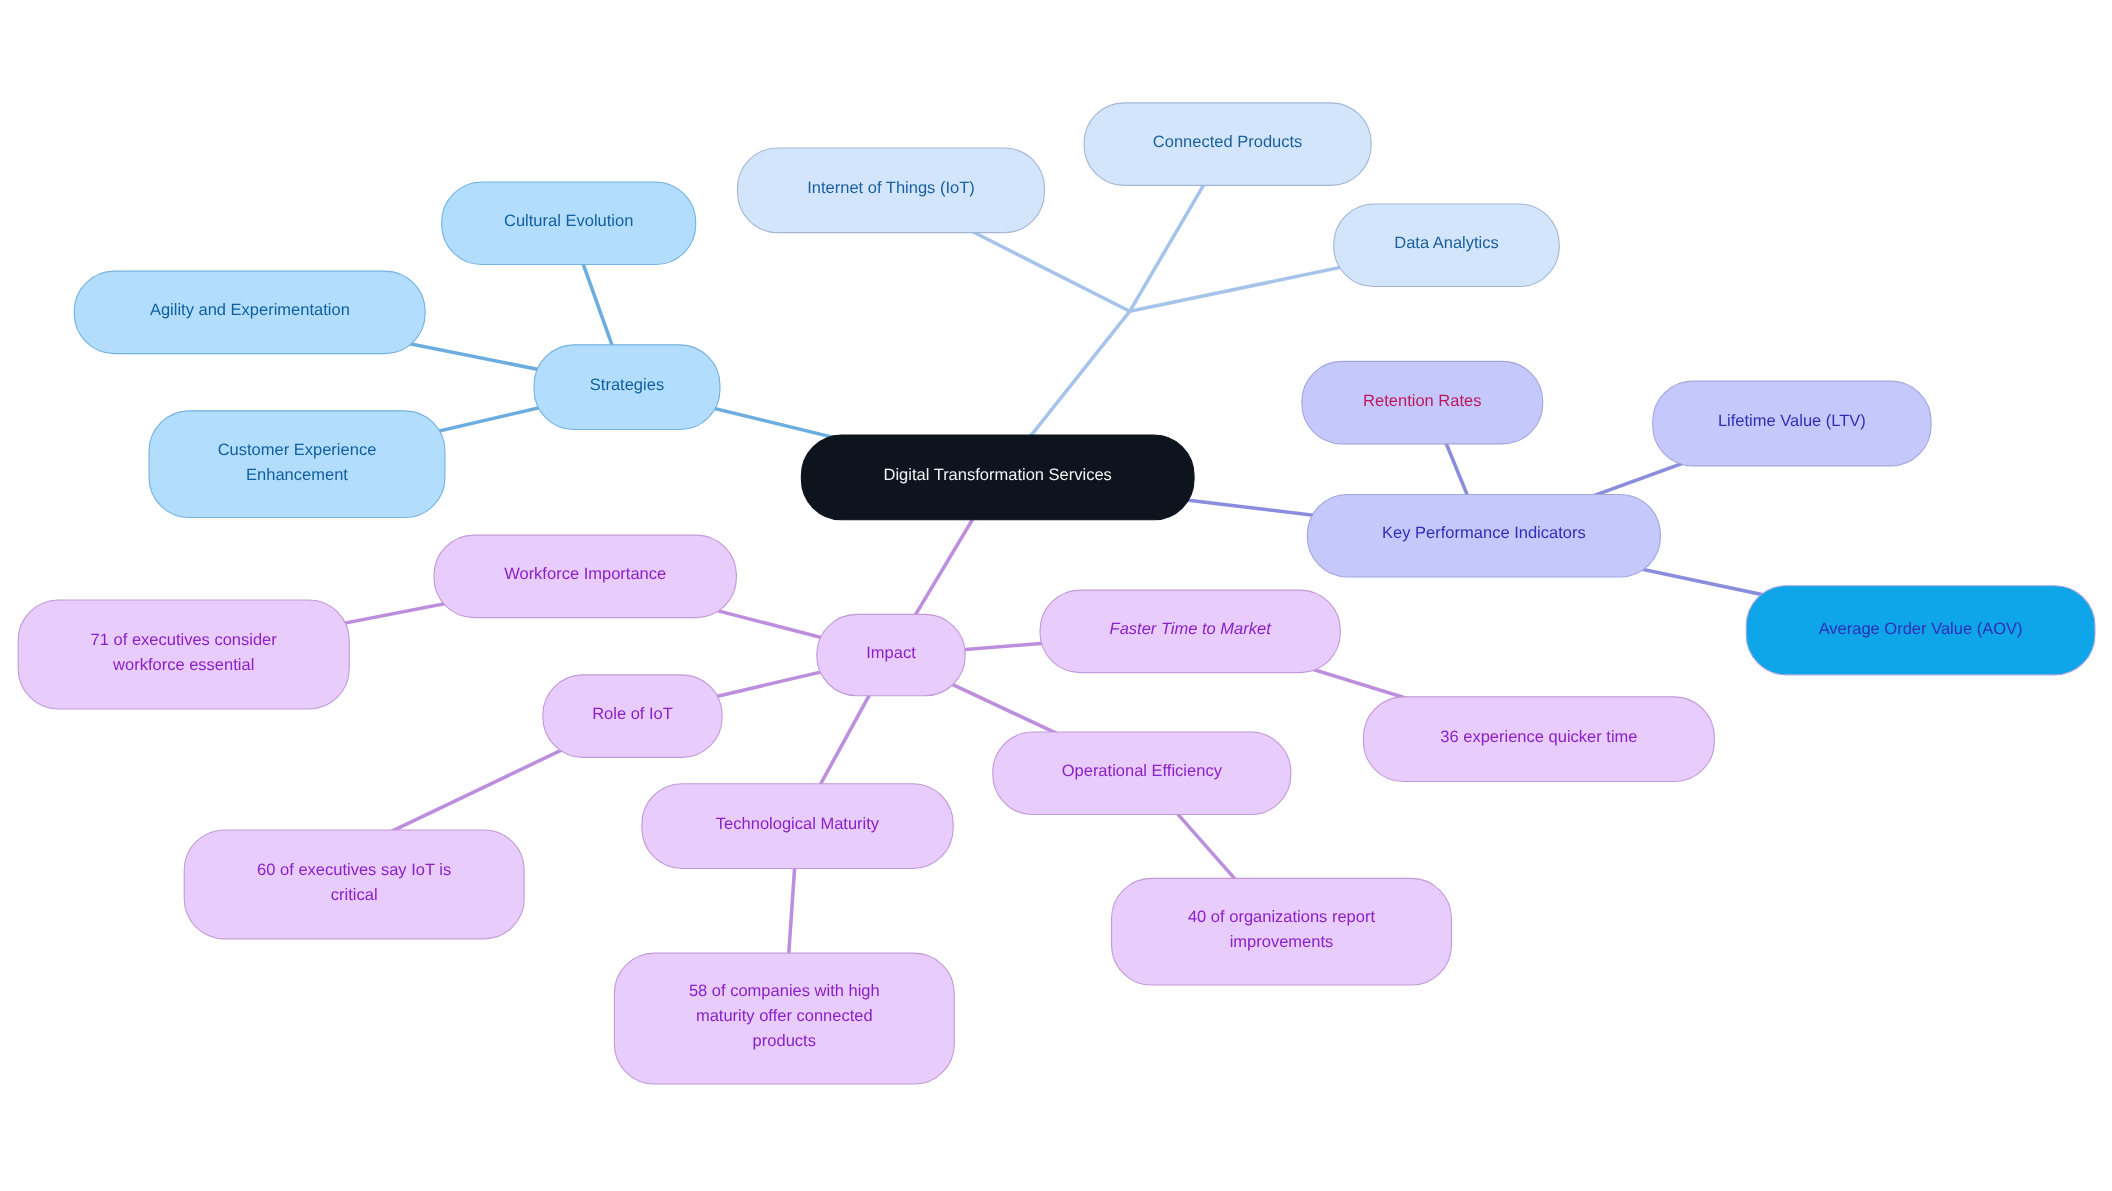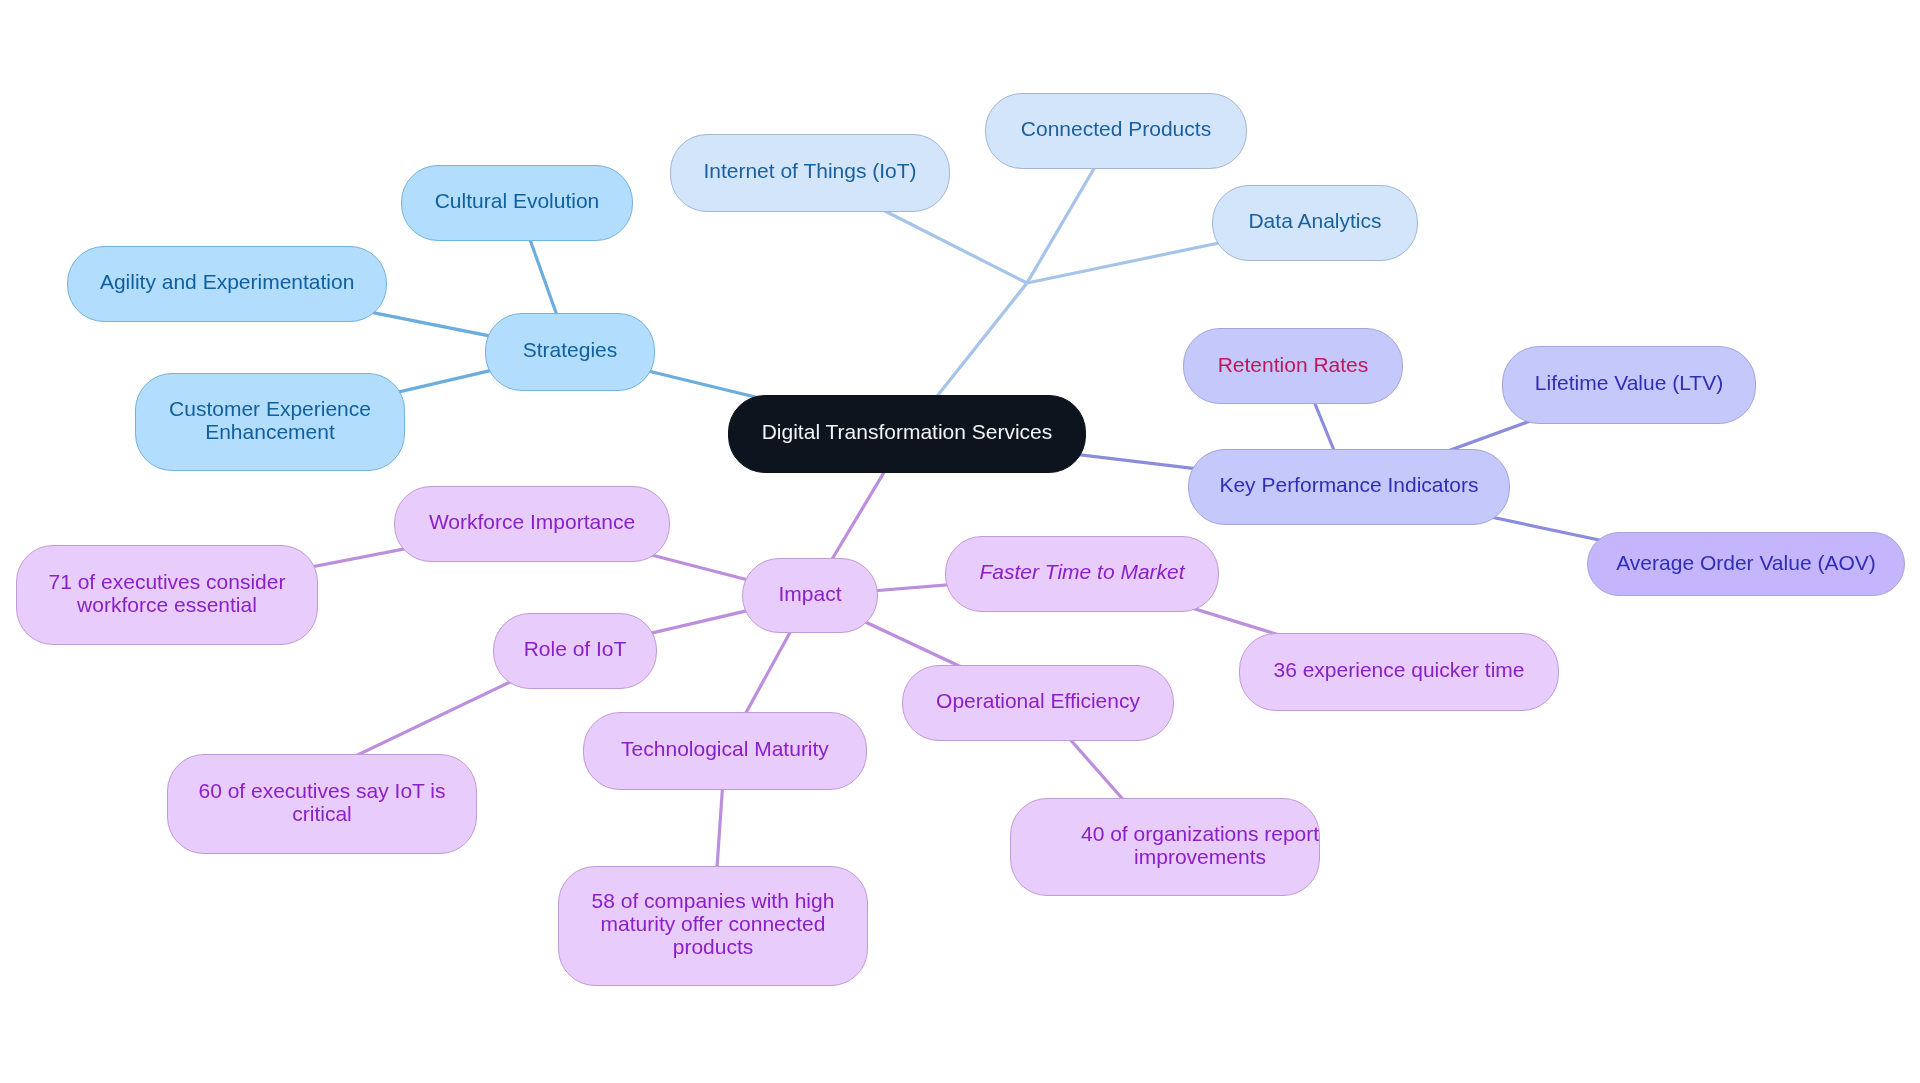--- a/index.html
+++ b/index.html
@@ -16,21 +16,21 @@
   #node-layer { position:absolute; left:0; top:0; width:1920px; height:1083px; }
   .node {
     position:absolute;
     box-sizing:border-box;
     display:flex;
     align-items:center;
     justify-content:center;
     text-align:center;
     border-radius:37px;
     border:1.4px solid transparent;
-    font-size:21px;
+    font-size:15px;
   }
   .node .node-label {
     display:block;
     line-height:23px;
     white-space:pre-line;
     transform:translate3d(0, -1.8px, 0);
   }
   .node.root { border-width:0; }
 </style>
 </head>
@@ -90,21 +90,21 @@
   </div>
       <div class="node s3" style="left: 1188.35px; top: 448.85px; width: 321.3px; height: 76.3px; border-width: 1.3px; background: rgb(197, 200, 251); border-color: rgb(163, 165, 220); color: rgb(47, 47, 180);">
     <span class="node-label">Key Performance Indicators</span>
   </div>
       <div class="node s3" style="left: 1182.85px; top: 328px; width: 220.3px; height: 76.3px; border-width: 1.3px; background: rgb(197, 200, 251); border-color: rgb(163, 165, 220); color: #be185d;">
     <span class="node-label">Retention Rates</span>
   </div>
       <div class="node s3" style="left: 1502.35px; top: 346.35px; width: 253.3px; height: 77.3px; border-width: 1.3px; background: rgb(197, 200, 251); border-color: rgb(163, 165, 220); color: rgb(47, 47, 180);">
     <span class="node-label">Lifetime Value (LTV)</span>
   </div>
-      <div class="node s3" style="left: 1587.35px; top: 532.35px; width: 317.3px; height: 64px; border-width: 1.3px; background: #c4b5fd; border-color: rgb(163, 165, 220); color: rgb(47, 47, 180);">
+      <div class="node s3" style="left: 1587.35px; top: 532.35px; width: 317.3px; height: 82px; border-width: 1.3px; background: #0ea5e9; border-color: rgb(163, 165, 220); color: rgb(47, 47, 180);">
     <span class="node-label">Average Order Value (AOV)</span>
   </div>
       <div class="node s4" style="left: 742.35px; top: 557.85px; width: 135.3px; height: 75px; border-width: 1.3px; background: rgb(232, 204, 251); border-color: rgb(195, 154, 216); color: rgb(139, 32, 201);">
     <span class="node-label">Impact</span>
   </div>
       <div class="node s4" style="left: 394.35px; top: 485.85px; width: 275.3px; height: 76.3px; border-width: 1.3px; background: rgb(232, 204, 251); border-color: rgb(195, 154, 216); color: rgb(139, 32, 201);">
     <span class="node-label">Workforce Importance</span>
   </div>
       <div class="node s4" style="left: 16.35px; top: 545.35px; width: 301.3px; height: 99.3px; border-width: 1.3px; background: rgb(232, 204, 251); border-color: rgb(195, 154, 216); color: rgb(139, 32, 201);">
     <span class="node-label">71 of executives consider
@@ -127,18 +127,18 @@
   </div>
       <div class="node s4" style="left: 945.35px; top: 535.85px; width: 273.3px; height: 76.3px; border-width: 1.3px; background: rgb(232, 204, 251); border-color: rgb(195, 154, 216); color: rgb(139, 32, 201); font-style: italic;">
     <span class="node-label">Faster Time to Market</span>
   </div>
       <div class="node s4" style="left: 1239.35px; top: 632.85px; width: 319.3px; height: 78.3px; border-width: 1.3px; background: rgb(232, 204, 251); border-color: rgb(195, 154, 216); color: rgb(139, 32, 201);">
     <span class="node-label">36 experience quicker time</span>
   </div>
       <div class="node s4" style="left: 901.85px; top: 664.85px; width: 272.3px; height: 76.3px; border-width: 1.3px; background: rgb(232, 204, 251); border-color: rgb(195, 154, 216); color: rgb(139, 32, 201);">
     <span class="node-label">Operational Efficiency</span>
   </div>
-      <div class="node s4" style="left: 1009.85px; top: 797.85px; width: 310.3px; height: 98.3px; border-width: 1.3px; background: rgb(232, 204, 251); border-color: rgb(195, 154, 216); color: rgb(139, 32, 201); justify-content: flex-end;">
+      <div class="node s4" style="left: 1009.85px; top: 797.85px; width: 310.3px; height: 98.3px; border-width: 1.3px; background: rgb(232, 204, 251); border-color: rgb(195, 154, 216); color: rgb(139, 32, 201);">
     <span class="node-label">40 of organizations report
 improvements</span>
   </div>
     </div>
 </div>
 
 </body></html>

